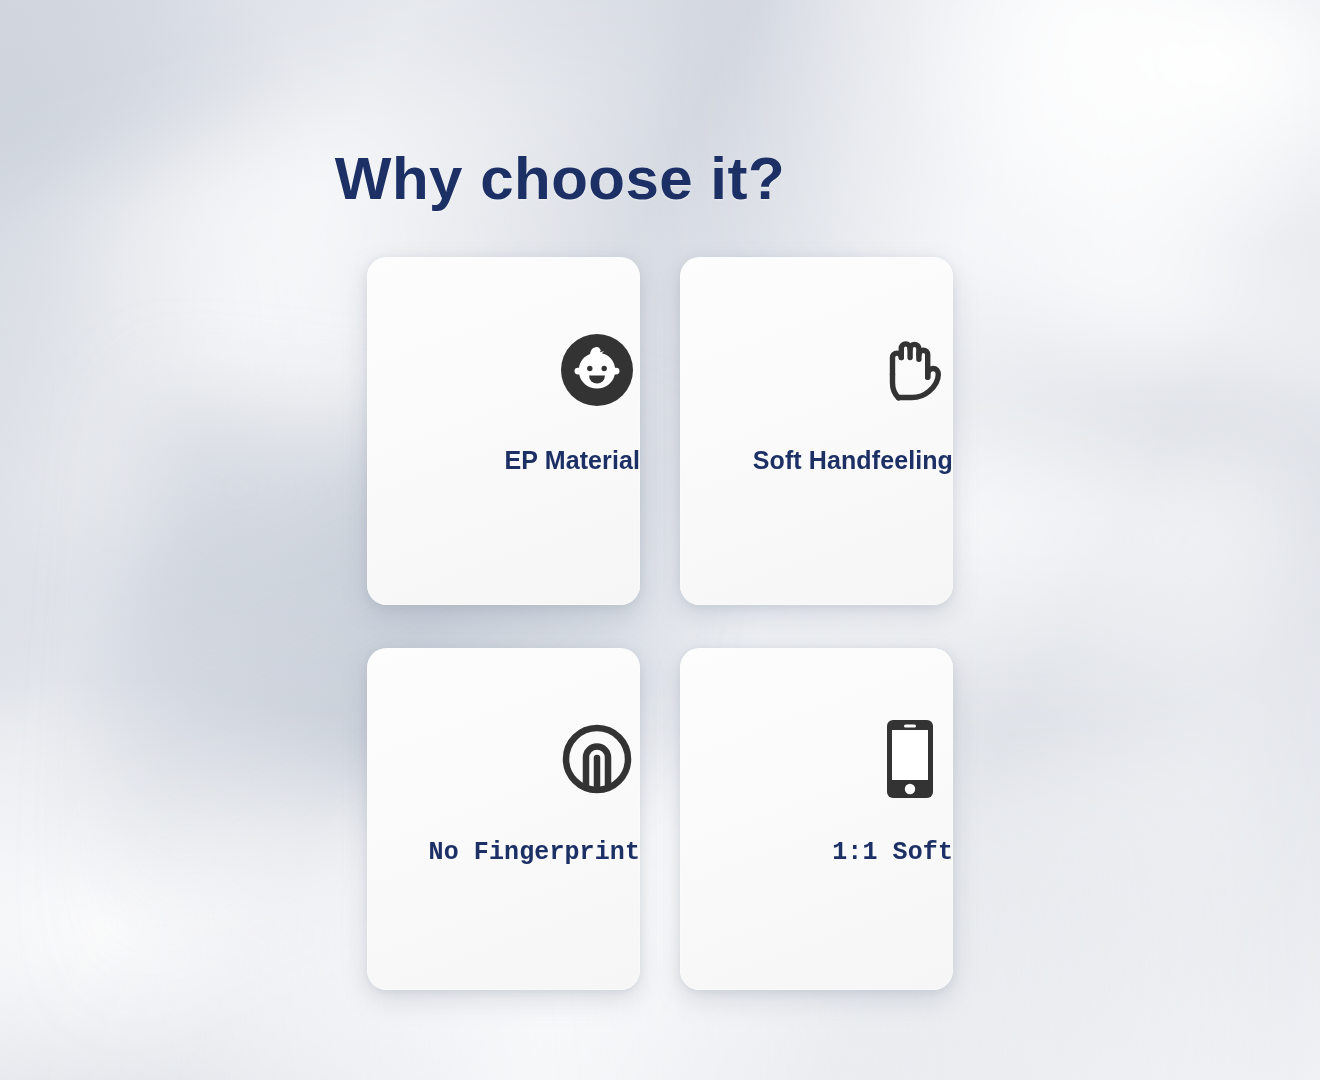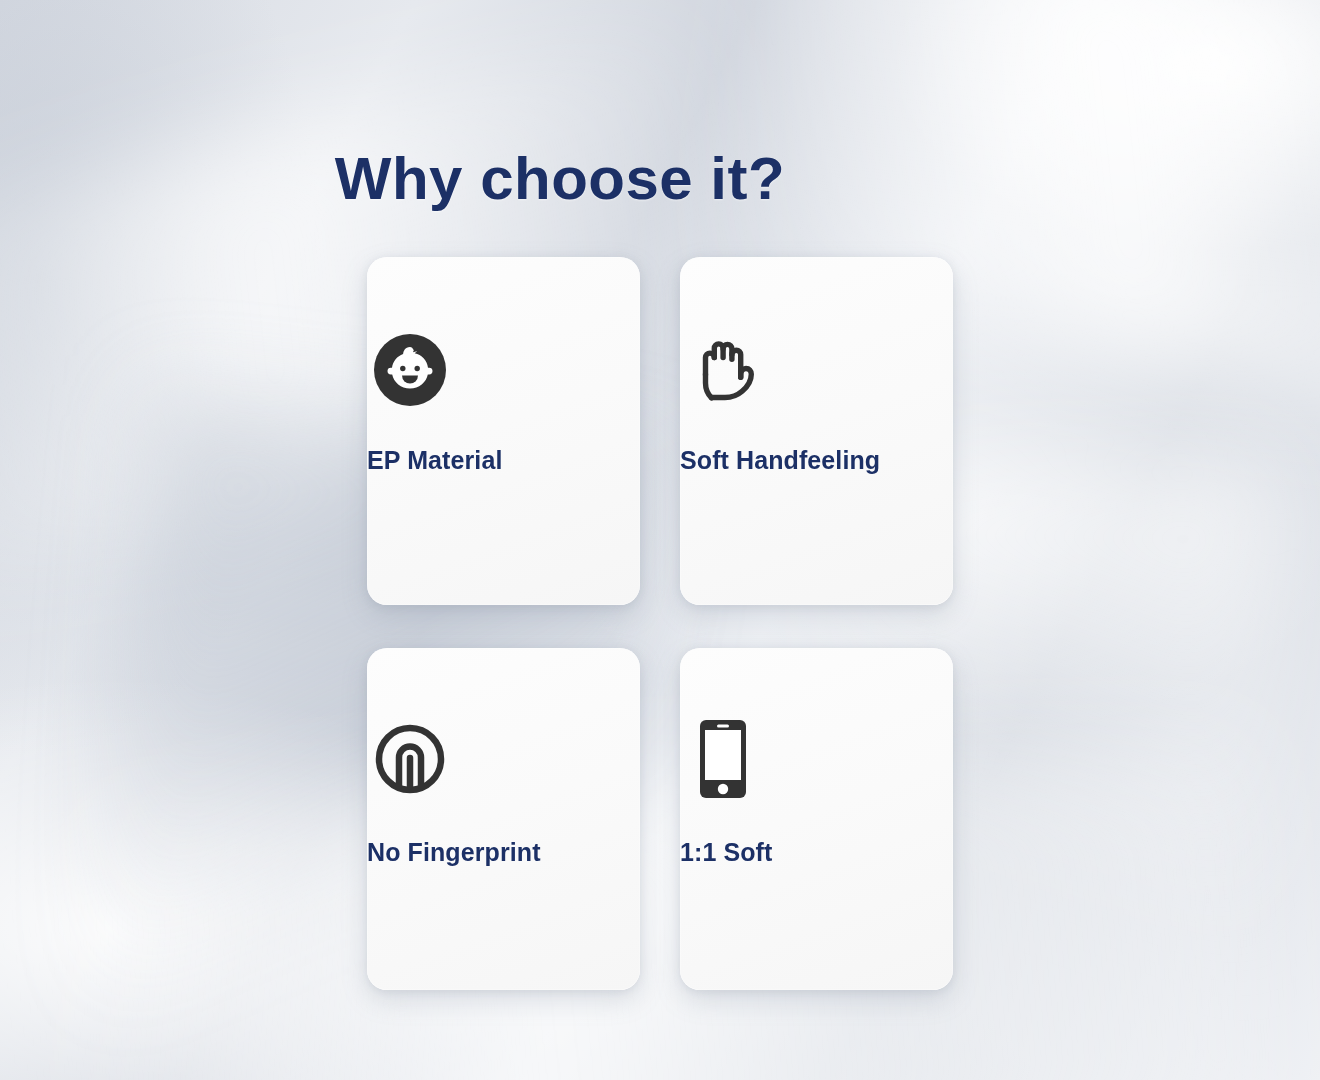--- a/index.html
+++ b/index.html
@@ -95,21 +95,21 @@
   .card {
     position: relative;
     background: linear-gradient(160deg, #fdfdfd 0%, #fafafa 48%, #f6f6f6 100%);
     border-radius: 20px;
     box-shadow:
       0 10px 26px rgba(120,131,150,0.22),
       0 2px 8px rgba(120,131,150,0.14),
       0 0 0 0.5px rgba(255,255,255,0.6) inset;
     display: flex;
     flex-direction: column;
-    align-items: flex-start;
+    align-items: flex-end;
   }
 
   .card-icon {
     margin-top: 70px;
     width: 86px;
     height: 86px;
     display: flex;
     align-items: center;
     justify-content: center;
   }
@@ -121,20 +121,21 @@
     margin-top: 33px;
     font-size: 25px;
     font-weight: 700;
     color: #1c3066;
     letter-spacing: 0.1px;
     text-align: center;
     white-space: nowrap;
   }
   .card.row2 .card-label {
     margin-top: 36px;
+    font-family: Liberation Mono, monospace;
   }
 
   svg { display: block; }
 </style>
 </head>
 <body>
 
 <div class="stage">
 
   <div class="sheen sheen-a"></div>

